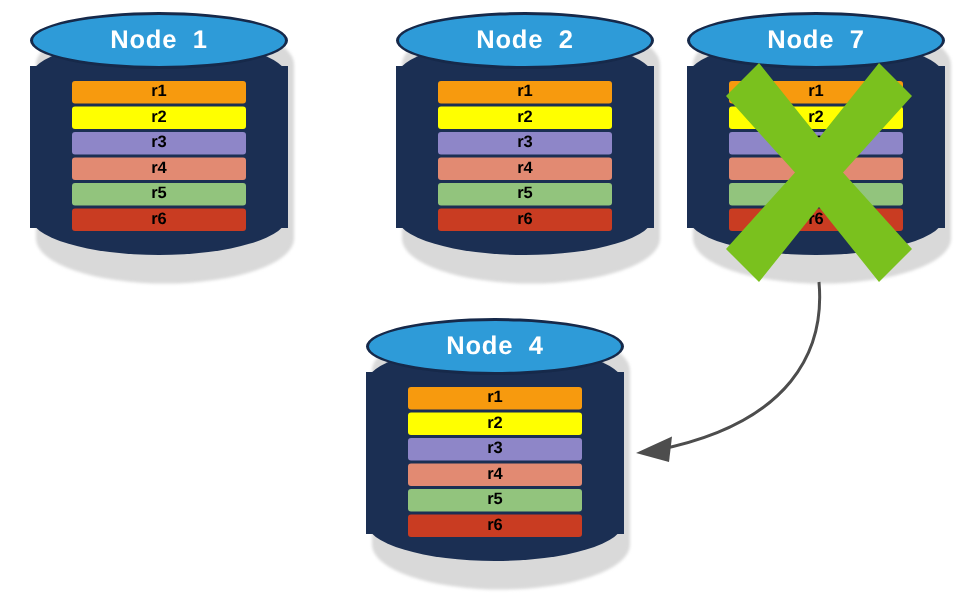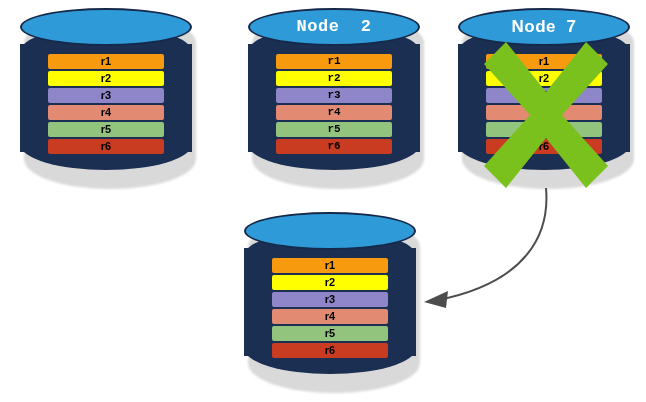--- a/index.html
+++ b/index.html
@@ -90,21 +90,21 @@
     margin-bottom: 2px;
     text-align: center;
     font-size: 11px;
     font-weight: bold;
     color: #000000;
     border-radius: 2px;
   }
 
   
   #node-1 { left: 20px;  top: 8px; }
-  #node-2 { left: 248px; top: 8px; font-family: Liberation Mono, monospace; }
+  #node-2 { left: 264px; top: 8px; }
   #node-3 { left: 458px; top: 8px; }
   #node-4 { left: 244px; top: 212px; }
 
   
   #failure-x {
     position: absolute;
     left: 484px;
     top: 42px;
     width: 124px;
     height: 146px;
@@ -123,20 +123,21 @@
 </head>
 <body>
 
 <div id="canvas">
 
   <div class="node" id="node-1">
     <div class="node-shadow"></div>
     <div class="cyl-body"></div>
     <div class="cyl-body-rect"></div>
     <div class="cyl-top"></div>
+    <div class="cyl-title">Node  1</div>
     <div class="rows">
       <div class="row" style="background: rgb(247, 154, 14);">r1</div>
       <div class="row" style="background: rgb(255, 255, 0);">r2</div>
       <div class="row" style="background: rgb(142, 134, 200);">r3</div>
       <div class="row" style="background: rgb(226, 138, 114);">r4</div>
       <div class="row" style="background: rgb(146, 196, 125);">r5</div>
       <div class="row" style="background: rgb(201, 60, 34);">r6</div>
     </div>
   </div>
 
@@ -179,20 +180,21 @@
   <svg id="migration-arrow" viewBox="0 0 180 145">
     <path d="M146,10 C150,55 128,104 38,122" fill="none" stroke="#4d4d4d" stroke-width="2"></path>
     <polygon points="24,124 48,113 46,130" fill="#4d4d4d"></polygon>
   </svg>
 
   <div class="node" id="node-4">
     <div class="node-shadow"></div>
     <div class="cyl-body"></div>
     <div class="cyl-body-rect"></div>
     <div class="cyl-top"></div>
+    <div class="cyl-title">Node  4</div>
     <div class="rows">
       <div class="row" style="background: rgb(247, 154, 14);">r1</div>
       <div class="row" style="background: rgb(255, 255, 0);">r2</div>
       <div class="row" style="background: rgb(142, 134, 200);">r3</div>
       <div class="row" style="background: rgb(226, 138, 114);">r4</div>
       <div class="row" style="background: rgb(146, 196, 125);">r5</div>
       <div class="row" style="background: rgb(201, 60, 34);">r6</div>
     </div>
   </div>
 

